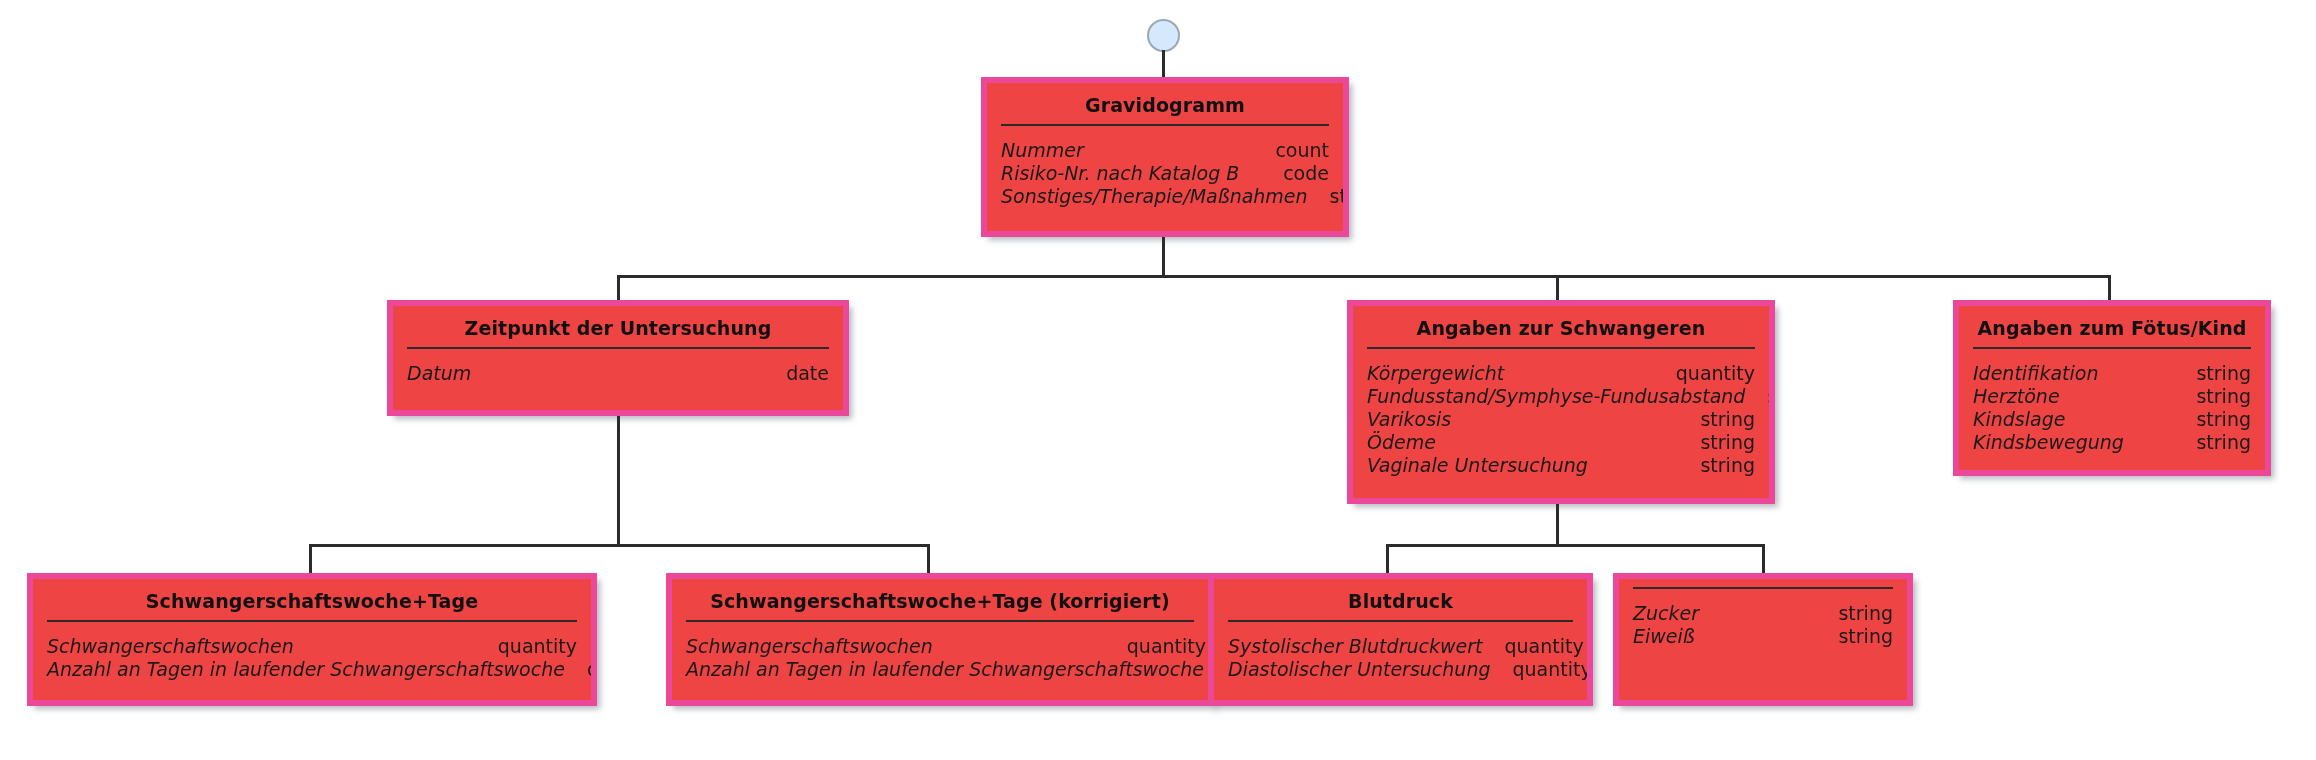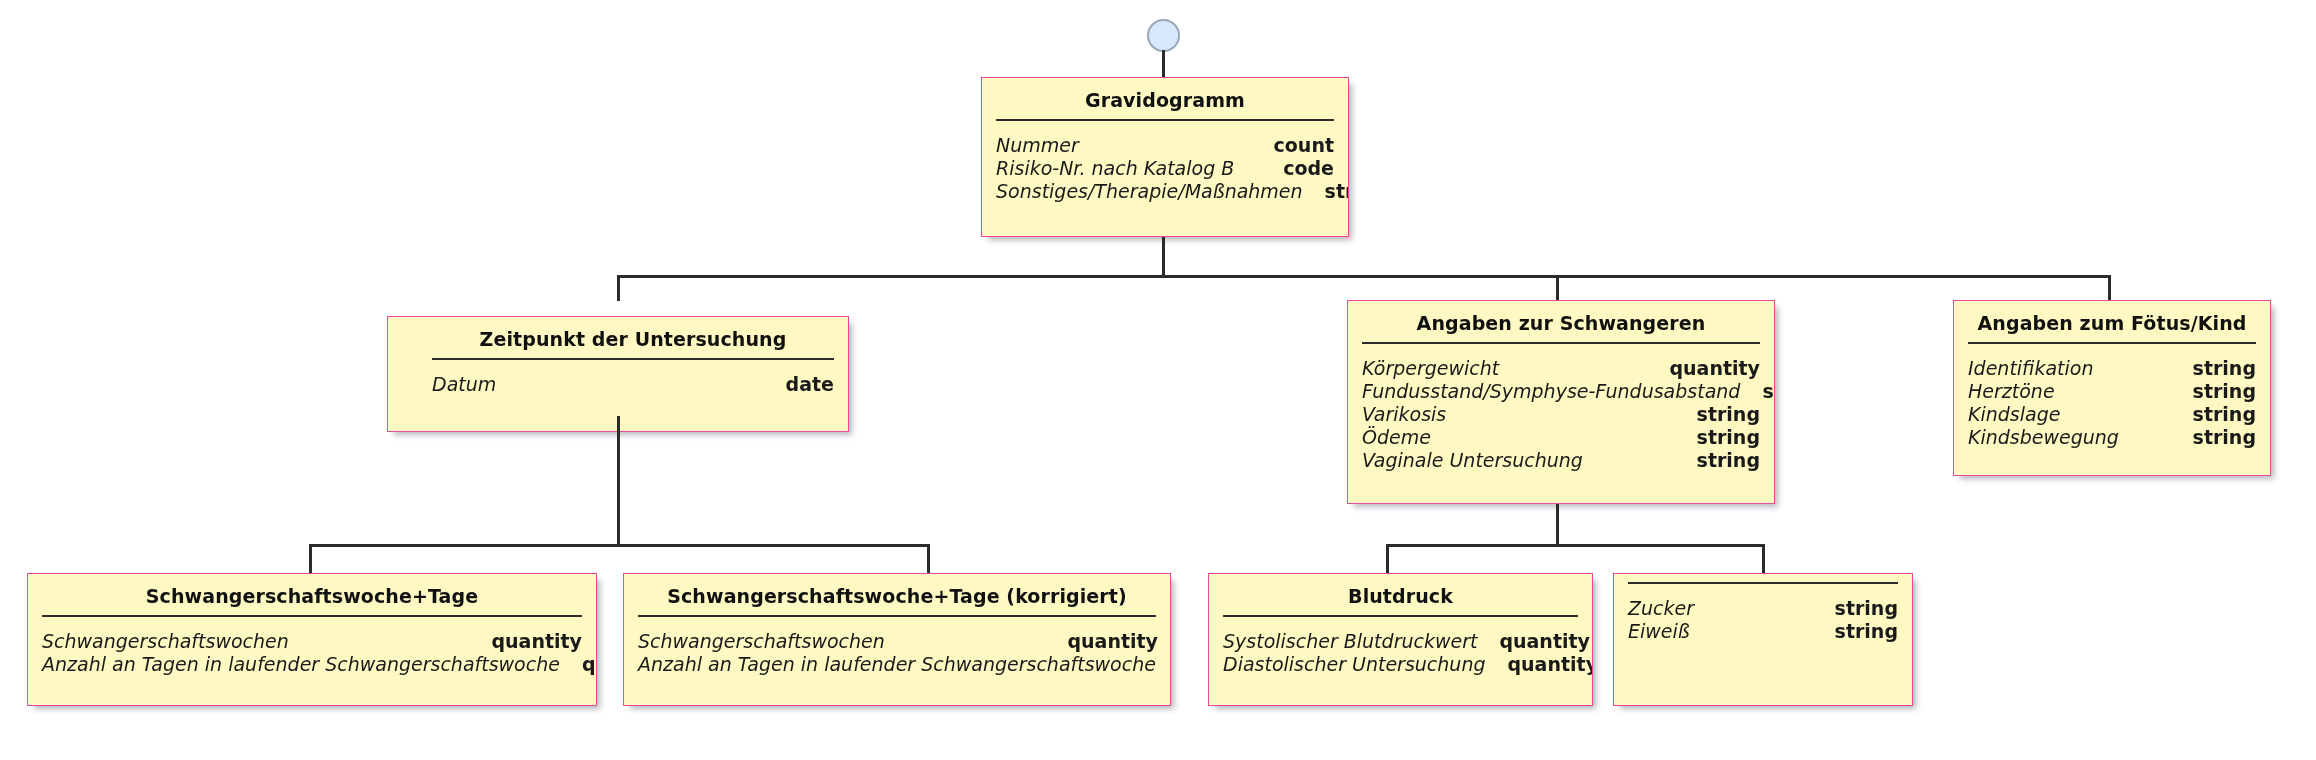--- a/index.html
+++ b/index.html
@@ -34,22 +34,22 @@
     box-sizing: border-box;
     border-radius: 50%;
     background: #d6e8fc;
     border: 2px solid #9aa7b4;
   }
 
   
   .cls {
     position: absolute;
     box-sizing: border-box;
-    background: #fef9c3;
-    border: 1px solid #ec4899;
+    background: #ef4444;
+    border: 6px solid #ec4899;
     overflow: hidden;
     box-shadow: 5px 5px 6px -2px rgba(60,70,85,0.38);
   }
   .cls-title {
     text-align: center;
     font-weight: bold;
     color: #111111;
     font-size: 19px;
     letter-spacing: 0.1px;
     white-space: nowrap;
@@ -69,21 +69,20 @@
     align-items: baseline;
     white-space: nowrap;
     font-size: 19px;
     line-height: 23px;
     color: #1a1a1a;
   }
   .attr-name { flex: 0 0 auto; font-style: italic; }
   .attr-type {
     flex: 0 0 auto;
     padding-left: 22px;
-    font-weight: bold;
   }
   
   .cls.clip .cls-attrs { width: 520px; }
   .cls.clip .attr-row { width: 520px; }
 </style>
 </head>
 <body>
 
 <div id="canvas">
 
@@ -108,21 +107,21 @@
       </div>
     </div>
   </div>
 
   <div class="conn conn-v" style="left:1162px; top:237px; height:40px;"></div>
   <div class="conn conn-h" style="left:617px; top:275px; width:1494px;"></div>
   <div class="conn conn-v" style="left:617px; top:275px; height:26px;"></div>
   <div class="conn conn-v" style="left:1556px; top:275px; height:26px;"></div>
   <div class="conn conn-v" style="left:2108px; top:275px; height:26px;"></div>
 
-  <div class="cls" style="left:387px; top:316px; width:462px; height:116px;padding-left:30px;">
+  <div class="cls" style="left:387px; top:300px; width:462px; height:116px;">
     <div class="cls-title">Zeitpunkt der Untersuchung</div>
     <div class="cls-sep"></div>
     <div class="cls-attrs">
       <div class="attr-row">
         <span class="attr-name">Datum</span>
         <span class="attr-type">date</span>
       </div>
     </div>
   </div>
 
@@ -194,21 +193,21 @@
         <span class="attr-name">Schwangerschaftswochen</span>
         <span class="attr-type">quantity</span>
       </div>
       <div class="attr-row">
         <span class="attr-name">Anzahl an Tagen in laufender Schwangerschaftswoche</span>
         <span class="attr-type">quantity</span>
       </div>
     </div>
   </div>
 
-  <div class="cls clip" style="left:623px; top:573px; width:548px; height:133px;">
+  <div class="cls clip" style="left:666px; top:573px; width:548px; height:133px;">
     <div class="cls-title">Schwangerschaftswoche+Tage (korrigiert)</div>
     <div class="cls-sep"></div>
     <div class="cls-attrs">
       <div class="attr-row">
         <span class="attr-name">Schwangerschaftswochen</span>
         <span class="attr-type">quantity</span>
       </div>
       <div class="attr-row">
         <span class="attr-name">Anzahl an Tagen in laufender Schwangerschaftswoche</span>
         <span class="attr-type">quantity</span>

